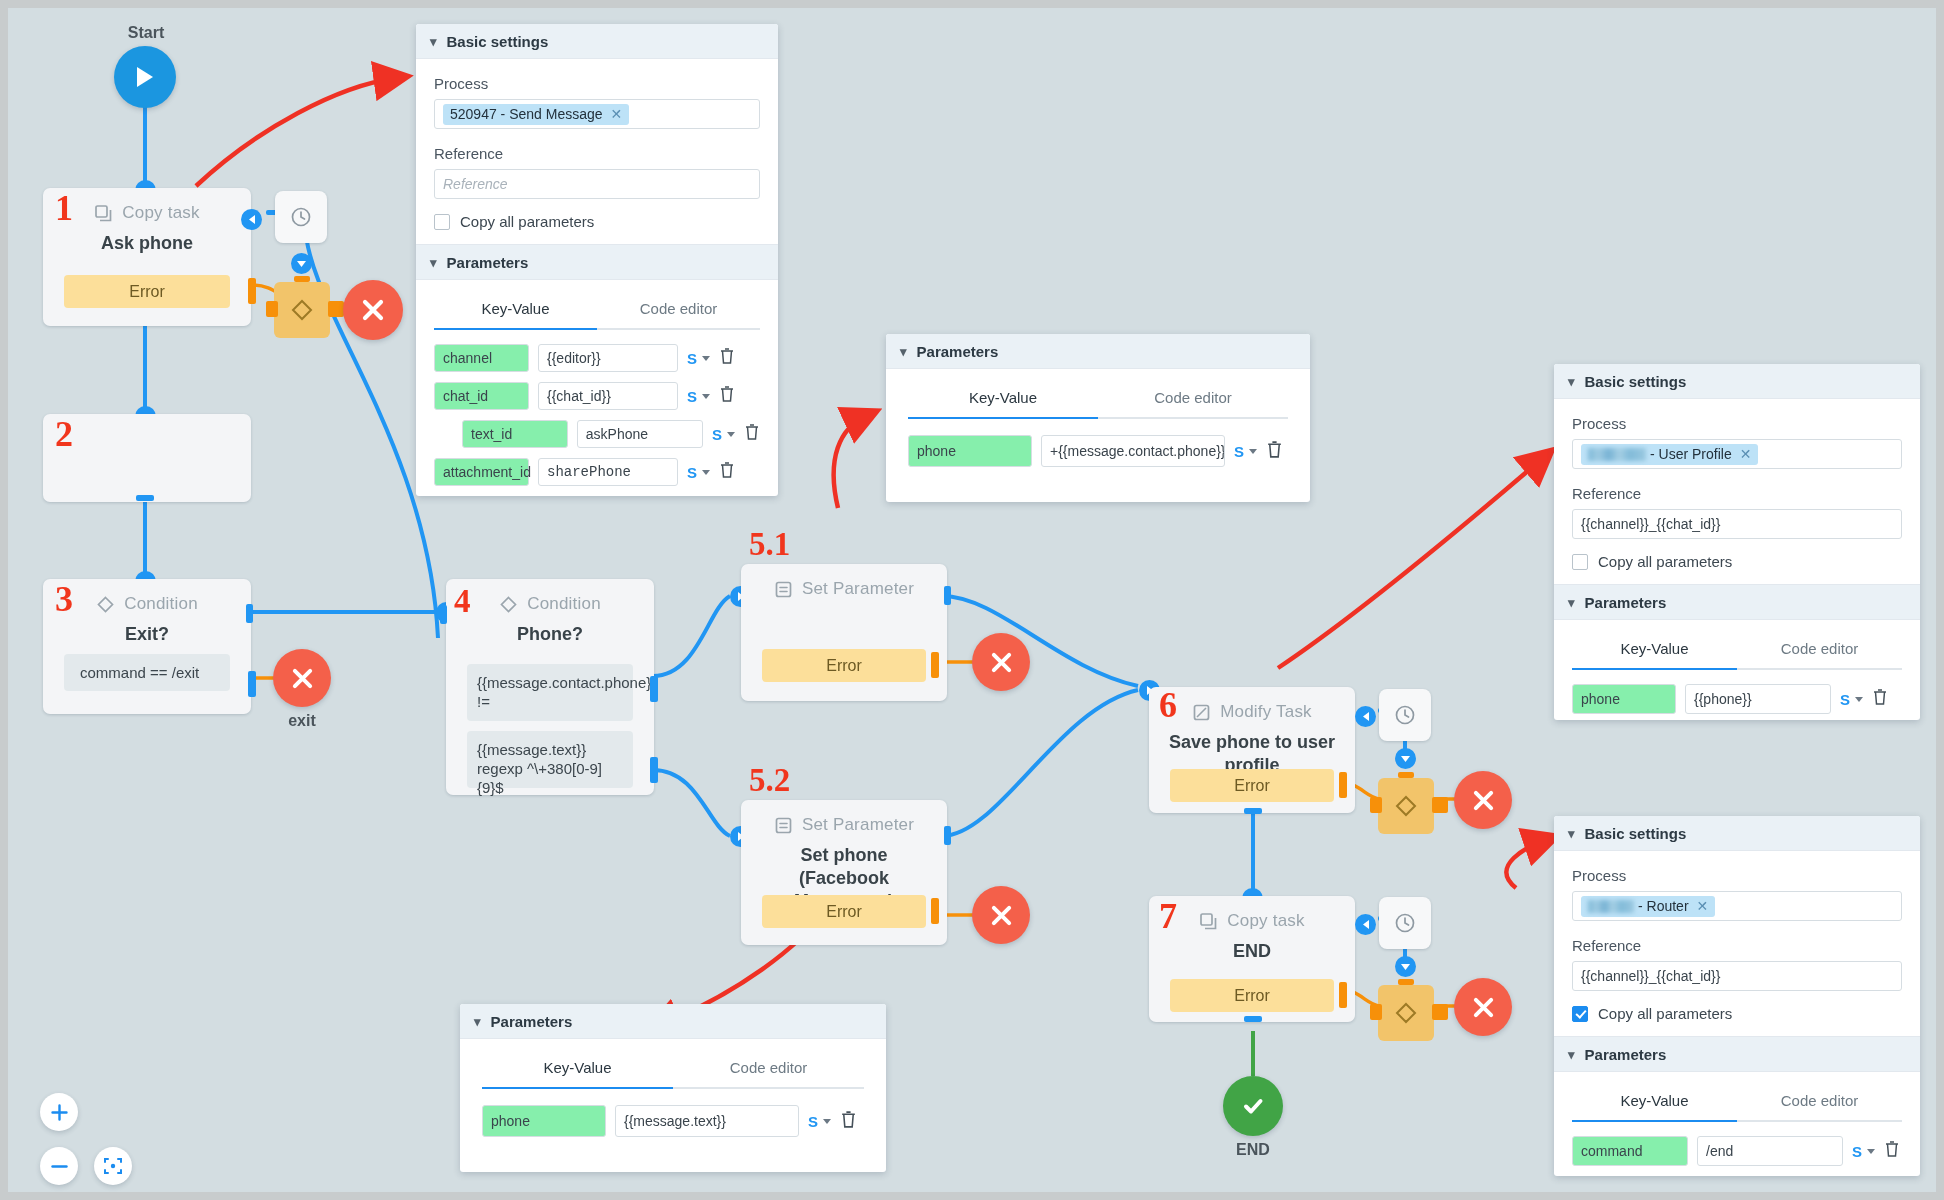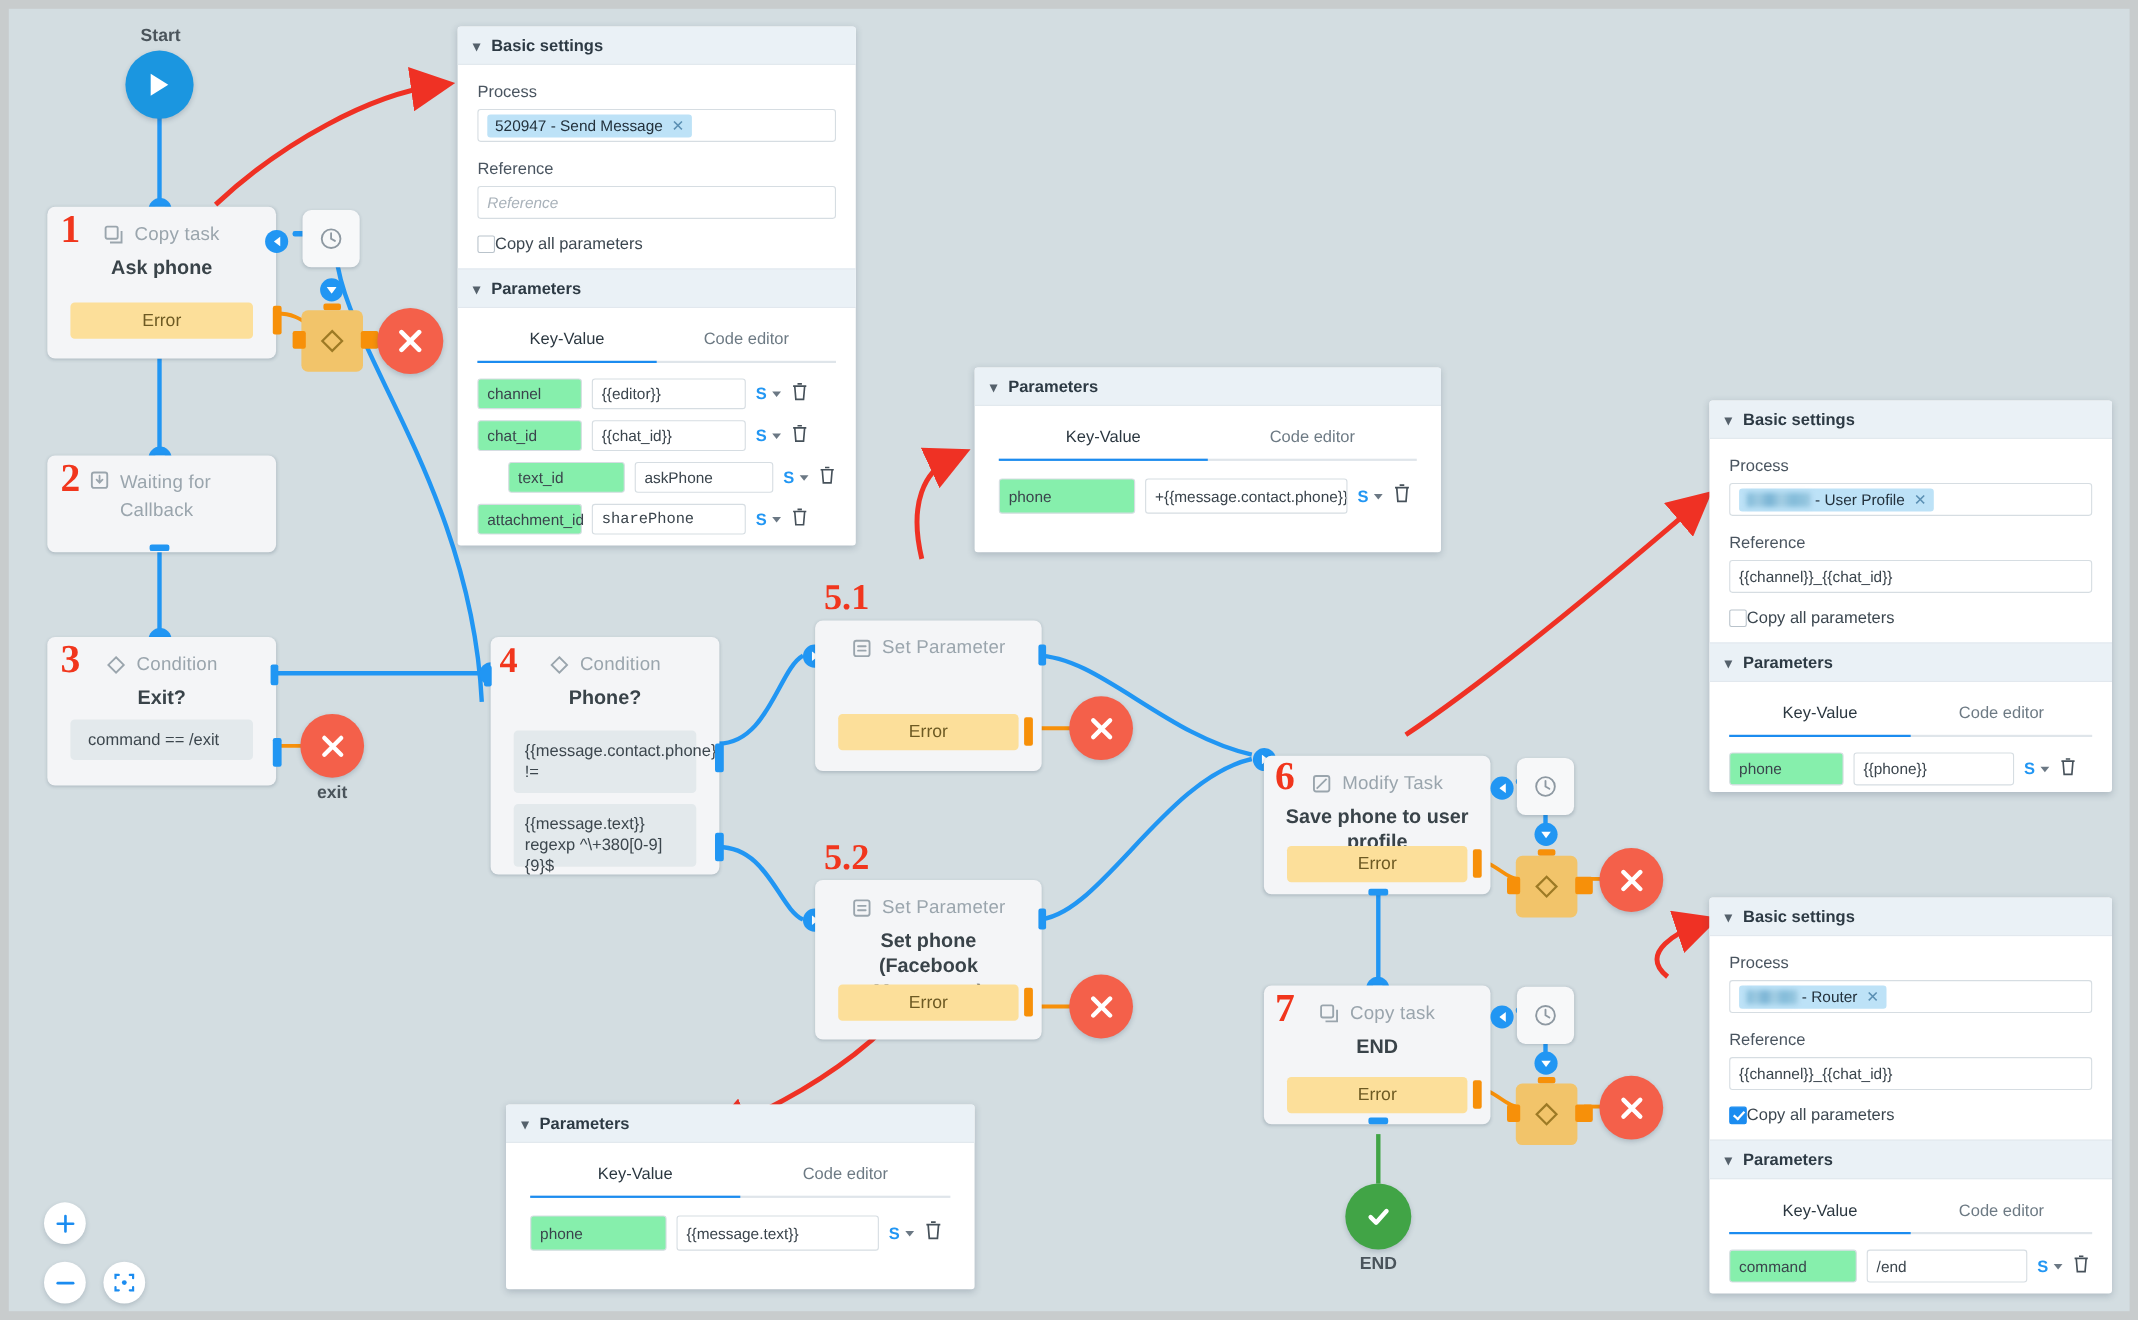--- a/index.html
+++ b/index.html
@@ -109,21 +109,21 @@
   .chip{
     background:#bde2f7;border-radius:3px;height:21px;display:inline-flex;align-items:center;
     gap:8px;padding:0 7px;font-size:14px;color:#23313c;
   }
   .chip .x{color:#5a8fb3;font-size:14px;line-height:14px;cursor:pointer;}
   .blurtxt{
     display:inline-block;color:transparent;
     background:linear-gradient(90deg,#7fb9d8 0%,#9fcbe2 18%,#77b2d4 36%,#a6cfe4 54%,#82bbd9 72%,#9ac8e0 100%);
     filter:blur(2.2px);height:13px;border-radius:1px;vertical-align:middle;
   }
-  .cbrow{display:flex;align-items:center;margin-top:14px;}
+  .cbrow{display:flex;align-items:center;gap:10px;margin-top:14px;}
   .cbox{width:16px;height:16px;border:1px solid #b9c3cb;border-radius:2px;background:#fff;box-sizing:border-box;}
   .cbox.on{background:#1b8cf0;border-color:#1b8cf0;position:relative;}
   .cbox.on:after{
     content:"";position:absolute;left:4.5px;top:1.5px;width:4px;height:8px;
     border:solid #fff;border-width:0 2px 2px 0;transform:rotate(42deg);
   }
   .cblabel{font-size:15px;color:#3c4750;}
   .tabs{display:flex;position:relative;margin:4px 0 0 0;}
   .tab{flex:1;text-align:center;font-size:15px;padding:10px 0 11px 0;color:#6d7a84;}
   .tab.active{color:#2b3740;}
@@ -254,27 +254,20 @@
       </svg>
   </div>
 
   <div class="dot" style="left:127px;top:398px;">
     <svg width="9" height="6" viewBox="0 0 9 6">
         <path d="M0,0 L9,0 L4.5,6 Z" fill="#fff"></path>
       </svg>
   </div>
   <div class="node" style="left:35px;top:406px;width:208px;height:88px;">
     <div class="node-num">2</div>
-    <div class="node-head" style="align-items:flex-start;height:auto;margin-top:12px;">
-      <svg width="19" height="19" viewBox="0 0 19 19" style="margin-top:1px;">
-          <rect x="2.5" y="2.5" width="14" height="14" rx="2" fill="none" stroke="#9aa5ad" stroke-width="1.7"></rect>
-          <path d="M9.5,5.5 L9.5,11.5 M6.8,9 L9.5,11.8 L12.2,9" fill="none" stroke="#9aa5ad" stroke-width="1.6" stroke-linecap="round"></path>
-        </svg>
-      <span class="node-type" style="max-width:104px;display:inline-block;line-height:25px;">Waiting for Callback</span>
-    </div>
   </div>
   <div class="barport" style="left:128px;top:487px;width:18px;height:6px;"></div>
 
   <div class="dot" style="left:127px;top:563px;">
     <svg width="9" height="6" viewBox="0 0 9 6">
         <path d="M0,0 L9,0 L4.5,6 Z" fill="#fff"></path>
       </svg>
   </div>
   <div class="node" style="left:35px;top:571px;width:208px;height:135px;">
     <div class="node-num">3</div>

